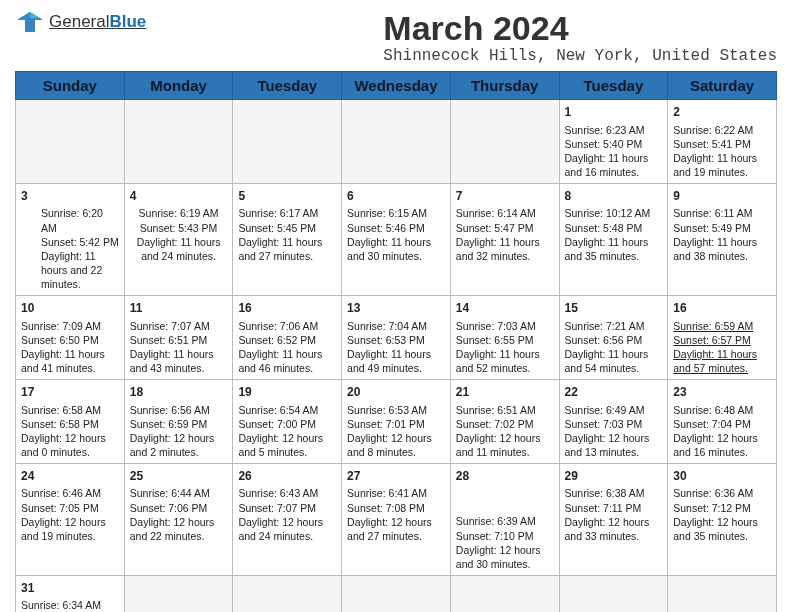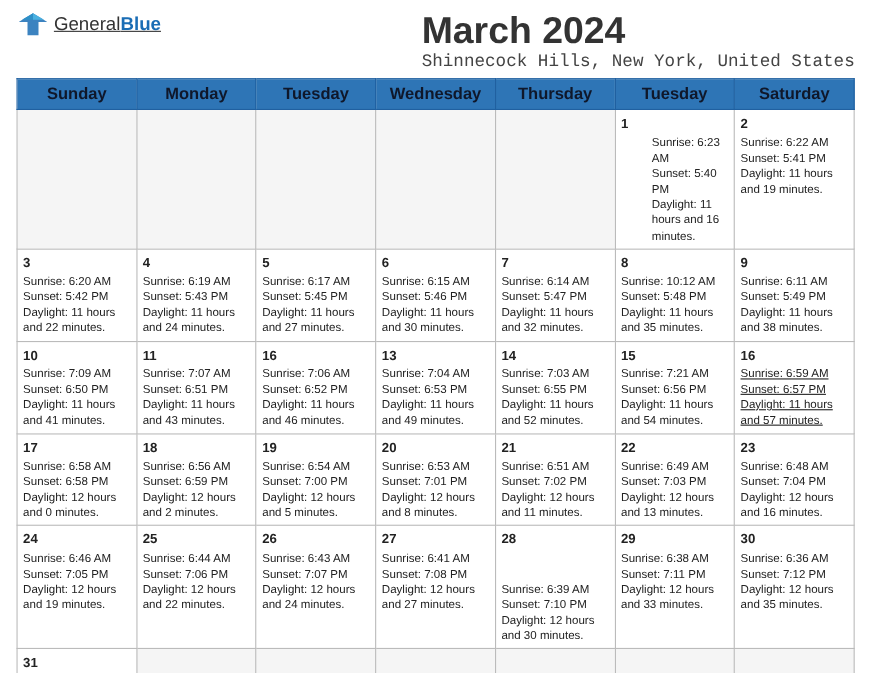--- a/index.html
+++ b/index.html
@@ -126,41 +126,41 @@
   </thead>
   <tbody id="calendar-body">
   <tr>
         <td class="empty"></td>
         <td class="empty"></td>
         <td class="empty"></td>
         <td class="empty"></td>
         <td class="empty"></td>
         <td>
           <span class="day-number">1</span>
-          <div class="day-info" style="white-space: pre-line; margin-left: 28px;">Sunrise: 6:23 AM
+          <div class="day-info" style="white-space: pre-line;">Sunrise: 6:23 AM
 Sunset: 5:40 PM
 Daylight: 11 hours and 16 minutes.</div>
         </td>
         <td>
           <span class="day-number">2</span>
           <div class="day-info" style="white-space: pre-line;">Sunrise: 6:22 AM
 Sunset: 5:41 PM
 Daylight: 11 hours and 19 minutes.</div>
         </td>
       </tr>
       <tr>
         <td>
           <span class="day-number">3</span>
-          <div class="day-info" style="white-space: pre-line;">Sunrise: 6:20 AM
+          <div class="day-info" style="white-space: pre-line; margin-left: 20px;">Sunrise: 6:20 AM
 Sunset: 5:42 PM
 Daylight: 11 hours and 22 minutes.</div>
         </td>
         <td>
           <span class="day-number">4</span>
-          <div class="day-info" style="white-space: pre-line;">Sunrise: 6:19 AM
+          <div class="day-info" style="white-space: pre-line; text-align: center;">Sunrise: 6:19 AM
 Sunset: 5:43 PM
 Daylight: 11 hours and 24 minutes.</div>
         </td>
         <td>
           <span class="day-number">5</span>
           <div class="day-info" style="white-space: pre-line;">Sunrise: 6:17 AM
 Sunset: 5:45 PM
 Daylight: 11 hours and 27 minutes.</div>
         </td>
         <td>

